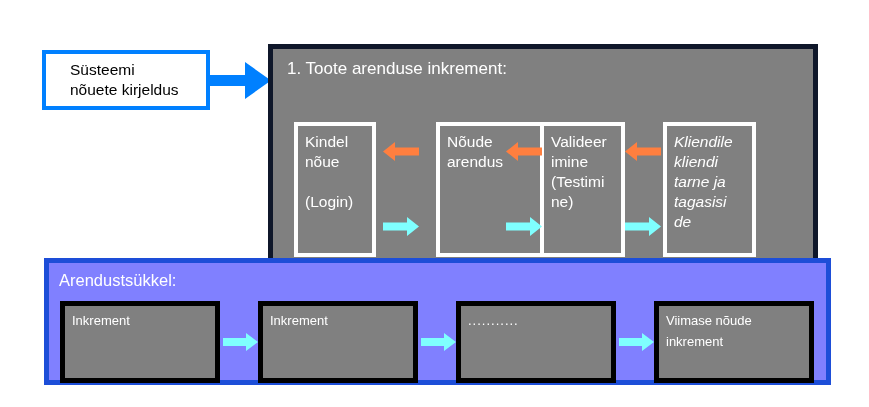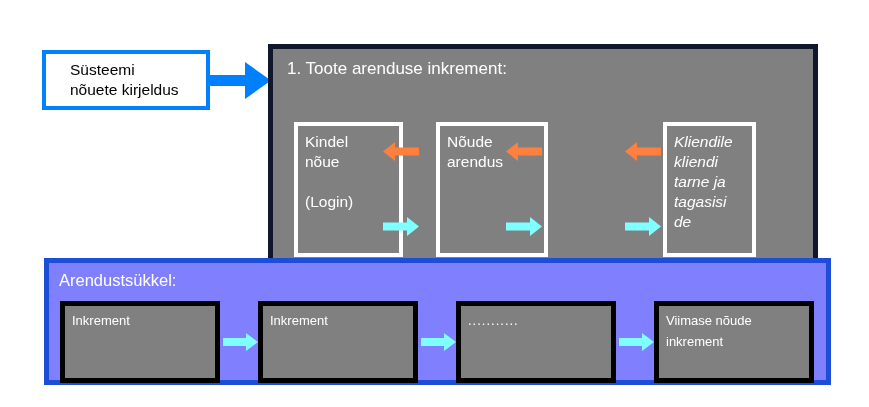--- a/index.html
+++ b/index.html
@@ -75,21 +75,21 @@
     border: 4px solid #ffffff;
     box-sizing: border-box;
     padding: 6px 5px 0 7px;
     color: #ffffff;
     font-size: 15.5px;
     line-height: 20px;
     overflow: hidden;
   }
   .stage-box .blank { height: 20px; }
 
-  #stage-0 { left: 21px;  width: 109px; }
+  #stage-0 { left: 21px;  width: 82px; }
   #stage-1 { left: 163px; width: 112px; }
   #stage-2 { left: 267px; width: 85px; }
   #stage-3 { left: 390px; width: 93px; font-style: italic; }
 
   
   .arrow-back {
     position: absolute;
     top: 93px;
     width: 36px;
     height: 19px;
@@ -181,20 +181,26 @@
     <div>nõue</div>
     <div class="blank"></div>
     <div>(Login)</div>
   </div>
 
   <div class="stage-box" id="stage-1">
     <div>Nõude</div>
     <div>arendus</div>
   </div>
 
+  <div class="stage-box" id="stage-2">
+    <div>Valideer</div>
+    <div>imine</div>
+    <div>(Testimi</div>
+    <div>ne)</div>
+  </div>
 
   <div class="stage-box" id="stage-3">
     <div>Kliendile</div>
     <div>kliendi</div>
     <div>tarne ja</div>
     <div>tagasisi</div>
     <div>de</div>
   </div>
 
   <div class="arrow-back" id="back-0">

